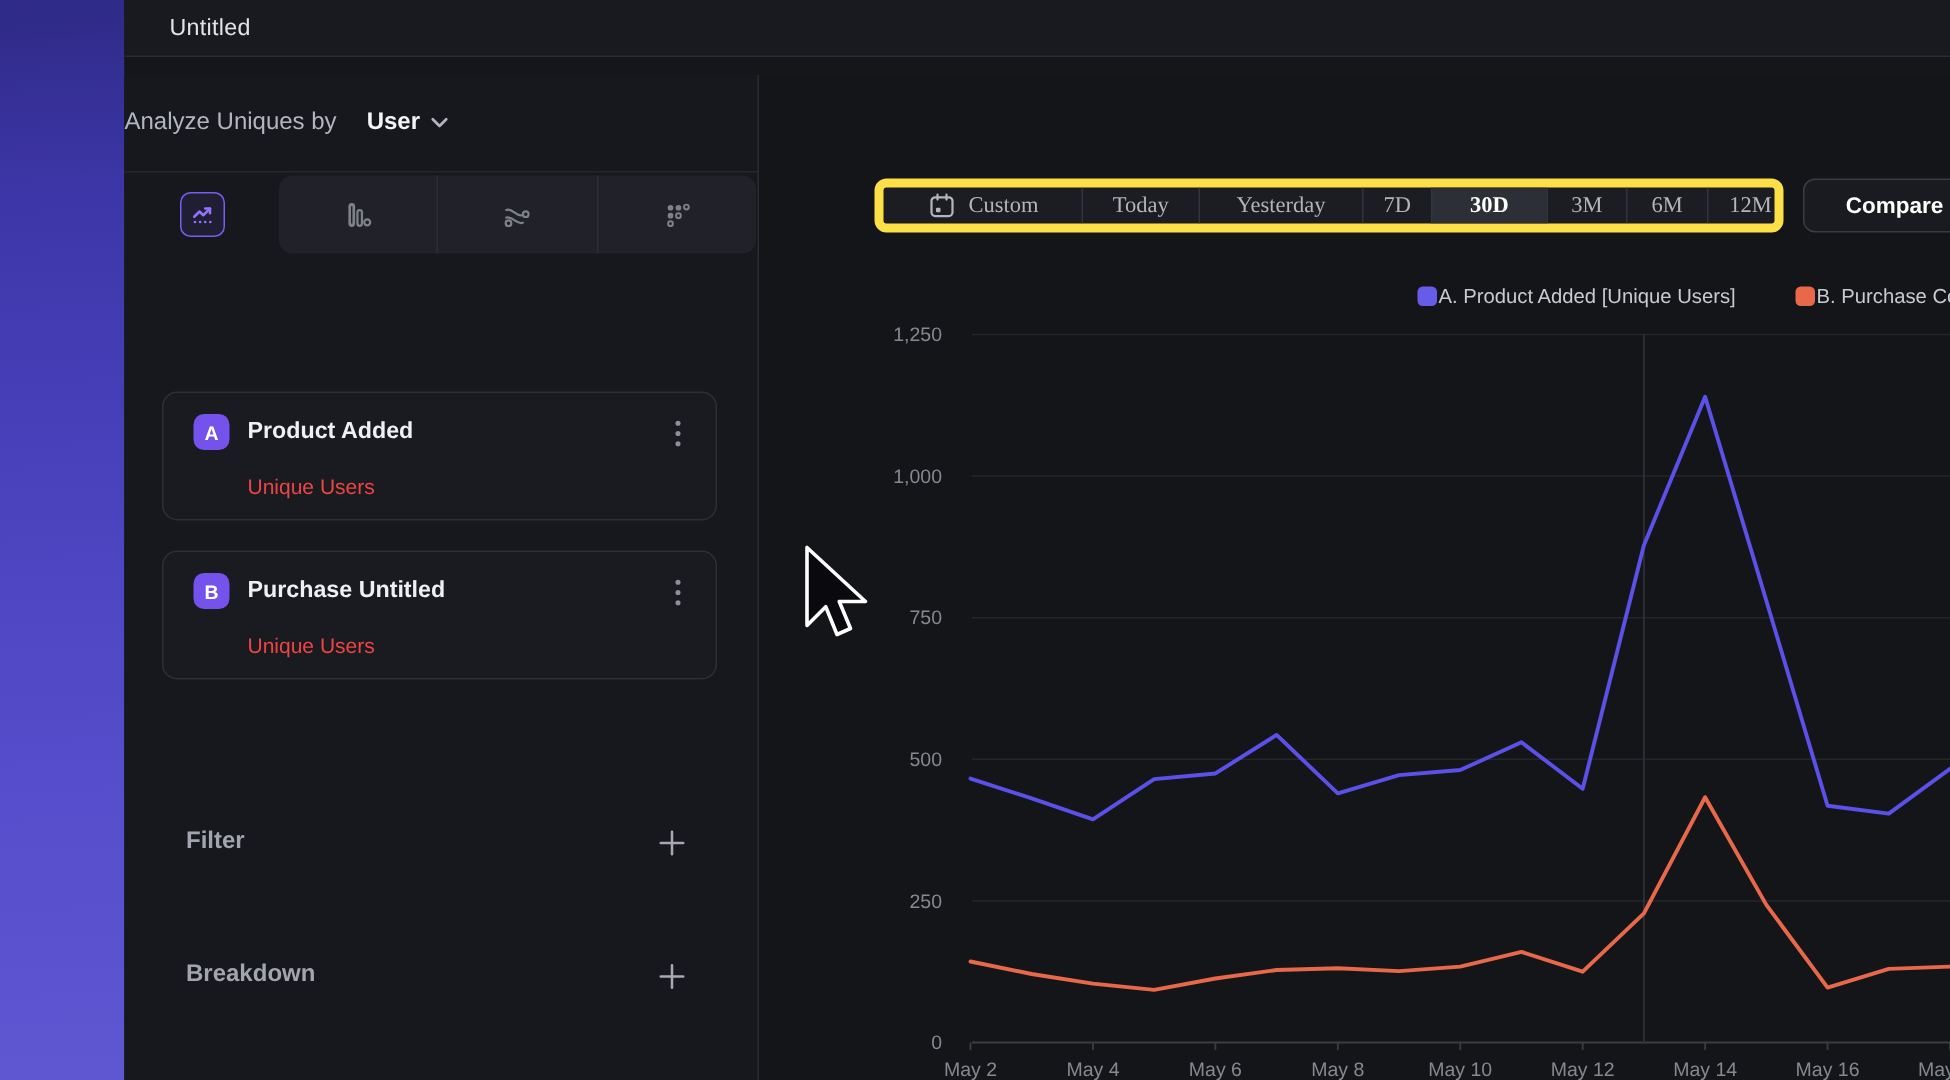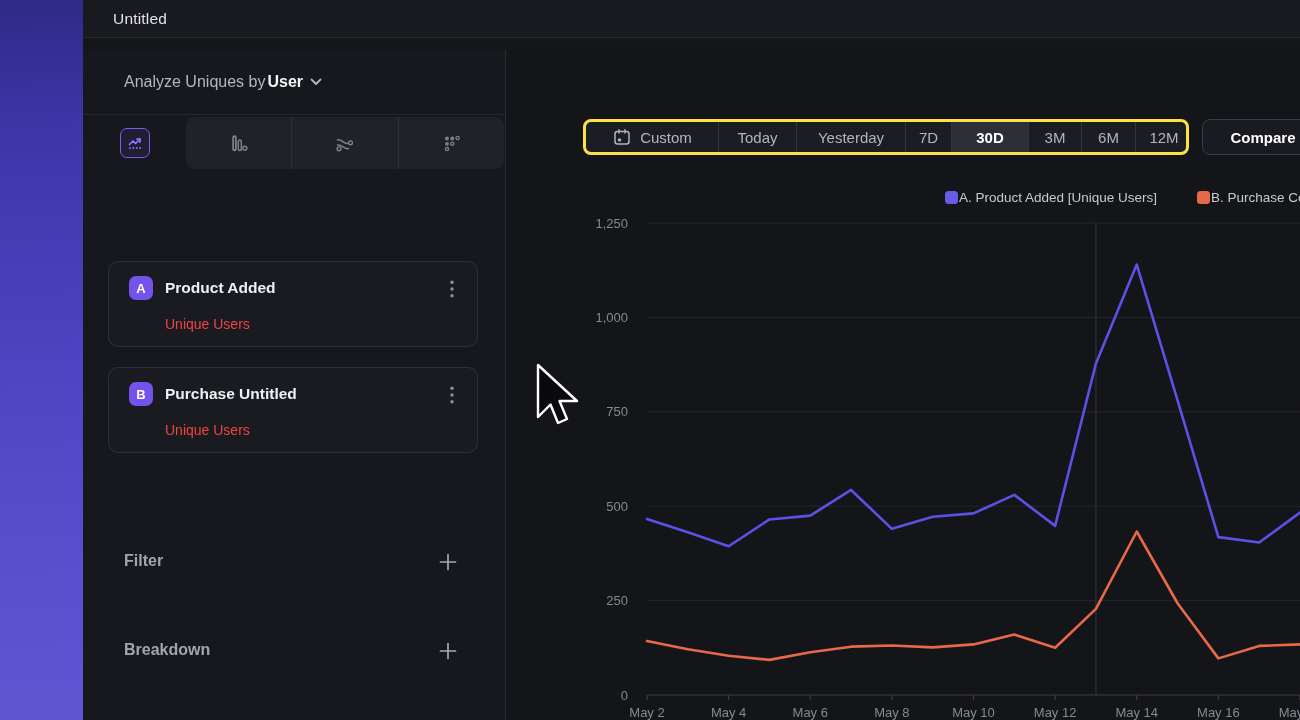--- a/index.html
+++ b/index.html
@@ -11,23 +11,23 @@
             background:linear-gradient(178deg,#2e2a86 0%,#3d36a8 18%,#4a42bd 45%,#564dcc 72%,#5f56d2 100%);}
   
   .app{position:absolute;left:83px;top:0;width:1217px;height:720px;background:#15161a;}
   .topbar{position:absolute;left:0;top:0;width:100%;height:38px;background:#191a1f;
           border-bottom:1px solid #2a2b31;box-sizing:border-box;display:flex;align-items:center;}
   .doc-title{margin-left:30px;font-size:15.5px;color:#e2e3e6;letter-spacing:.2px;}
   
   .sidebar{position:absolute;left:0;top:50px;width:423px;height:670px;background:#17181d;
            border-right:1px solid #2a2b31;box-sizing:border-box;}
   .analyze-row{position:absolute;left:0;top:0;width:100%;height:65px;border-bottom:1px solid #26272d;
-               box-sizing:border-box;display:flex;align-items:center;padding-left:41px;}
+               box-sizing:border-box;display:flex;align-items:center;}
   .analyze-label{font-size:16px;color:#b3b6bd;}
-  .analyze-value{display:inline-flex;align-items:center;gap:7px;margin-left:2px;cursor:pointer;text-align:center;}
+  .analyze-value{display:inline-flex;align-items:center;gap:7px;margin-left:20px;cursor:pointer;text-align:center;}
   .analyze-value b{font-size:16px;color:#f4f5f7;font-weight:700;}
   
   .chart-tabs{position:absolute;left:0;top:65px;width:100%;height:55px;}
   .tab-selected{position:absolute;left:0;top:0;width:103px;height:55px;display:flex;align-items:center;justify-content:center;cursor:pointer;}
   .sel-box{width:28px;height:28px;border:1.5px solid #7a5cf0;border-radius:7px;background:rgba(122,92,240,.10);
            display:flex;align-items:center;justify-content:center;}
   .tab-group{position:absolute;left:103px;top:2px;right:1px;height:52px;background:#212229;border-radius:9px;
              display:flex;}
   .tab{flex:1;display:flex;align-items:center;justify-content:center;cursor:pointer;}
   .tab + .tab{border-left:1px solid #2e2f36;}
@@ -44,21 +44,21 @@
   .metric-card{width:370px;height:86px;border:1px solid rgba(255,255,255,.09);border-radius:10px;
                background:rgba(255,255,255,.015);box-sizing:border-box;position:relative;margin-bottom:20px;}
   .metric-badge{position:absolute;left:20px;top:14px;width:24px;height:24px;border-radius:7px;background:#7452ec;
                 color:#fff;font-size:13px;font-weight:700;display:flex;align-items:center;justify-content:center;}
   .metric-title{position:absolute;left:56px;top:17px;font-size:15.5px;font-weight:600;color:#eff0f3;}
   .metric-sub{position:absolute;left:56px;top:54px;font-size:14px;color:#ef4444;}
   .kebab{position:absolute;right:16px;top:16px;width:18px;height:22px;cursor:pointer;display:flex;align-items:center;justify-content:center;}
   
   .main{position:absolute;left:423px;top:50px;width:794px;height:670px;overflow:hidden;background:#141519;}
   .range-bar{position:absolute;left:77px;top:69px;width:606px;height:36px;background:#1c1d23;
-             border:3px solid #fde047;border-radius:8px;box-sizing:border-box;display:flex;overflow:hidden;}
+             border:6px solid #fde047;border-radius:8px;box-sizing:border-box;display:flex;overflow:hidden;font-family:Liberation Serif, serif;}
   .range-seg{height:100%;display:flex;align-items:center;justify-content:center;gap:8px;
              font-size:15px;color:#b3b5bb;cursor:pointer;box-sizing:border-box;}
   .range-seg + .range-seg{border-left:1px solid #33353c;}
   .range-seg.selected{background:#2d2f36;color:#ffffff;font-weight:700;}
   .compare-btn{position:absolute;left:696px;top:69px;width:122px;height:36px;border:1px solid #3b3d44;
                border-radius:8px;box-sizing:border-box;display:flex;align-items:center;justify-content:center;
                font-size:15px;font-weight:700;color:#ffffff;background:#1a1b20;cursor:pointer;}
   
   .legend-item{position:absolute;top:140px;display:flex;align-items:center;gap:1px;white-space:nowrap;}
   .legend-swatch{width:13px;height:13px;border-radius:3.5px;flex:0 0 auto;}

